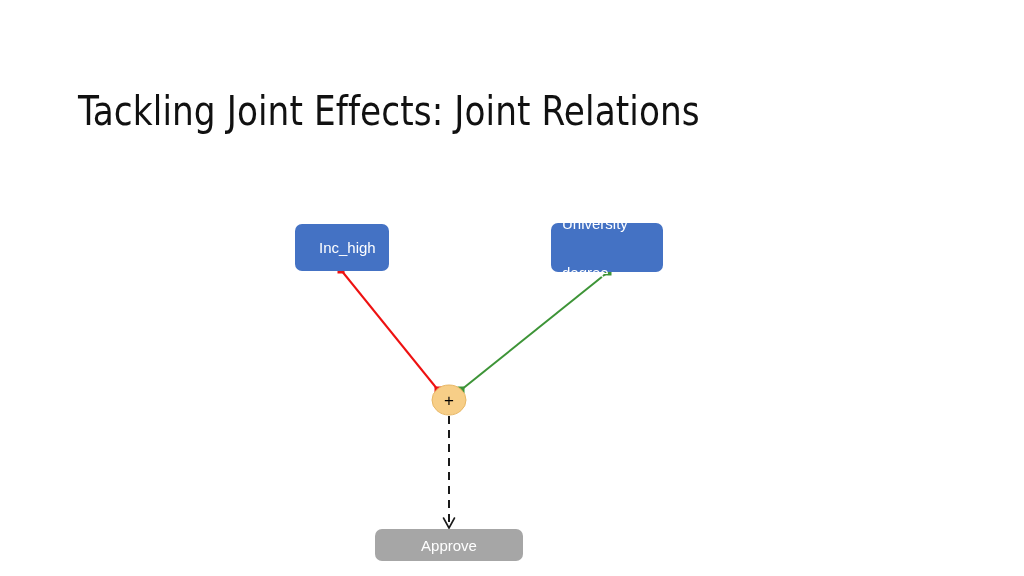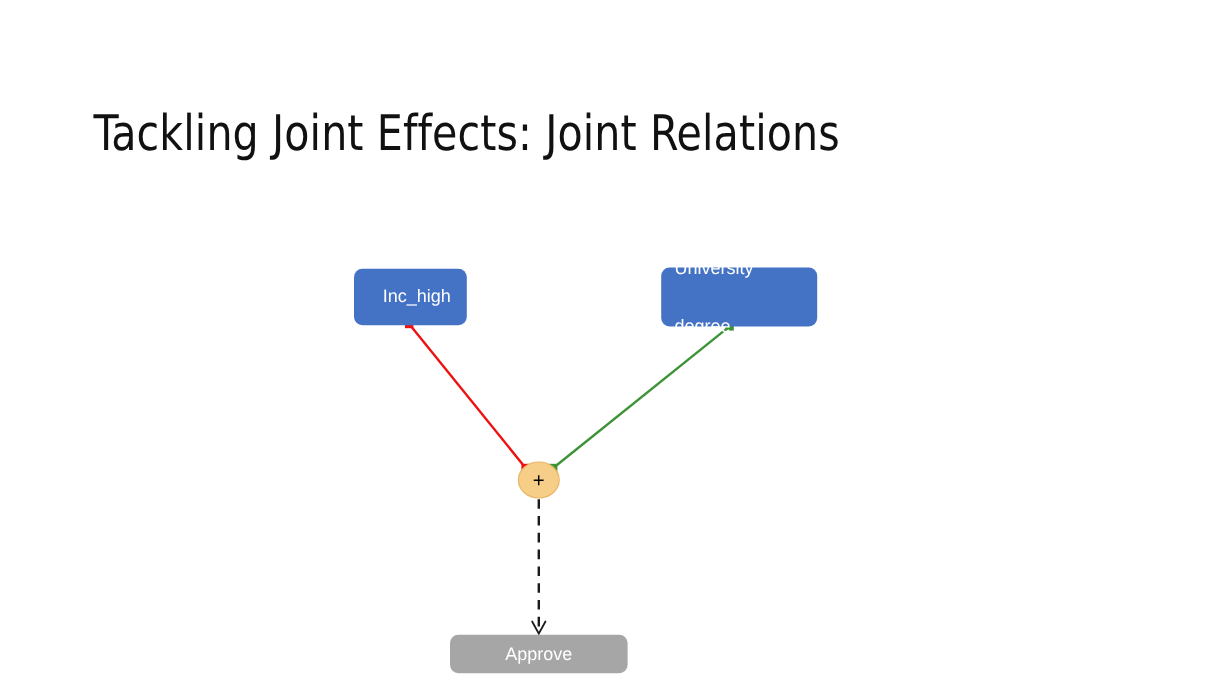--- a/index.html
+++ b/index.html
@@ -77,21 +77,21 @@
   #node-inc-high {
     left: 295px;
     top: 196px;
     width: 94px;
     height: 47px;
     padding-left: 24px;
   }
   #node-university-degree {
     left: 551px;
     top: 195px;
-    width: 130px;
+    width: 112px;
     height: 49px;
     gap: 28px;
   }
   #node-approve {
     left: 375px;
     top: 501px;
     width: 148px;
     height: 32px;
   }
 

